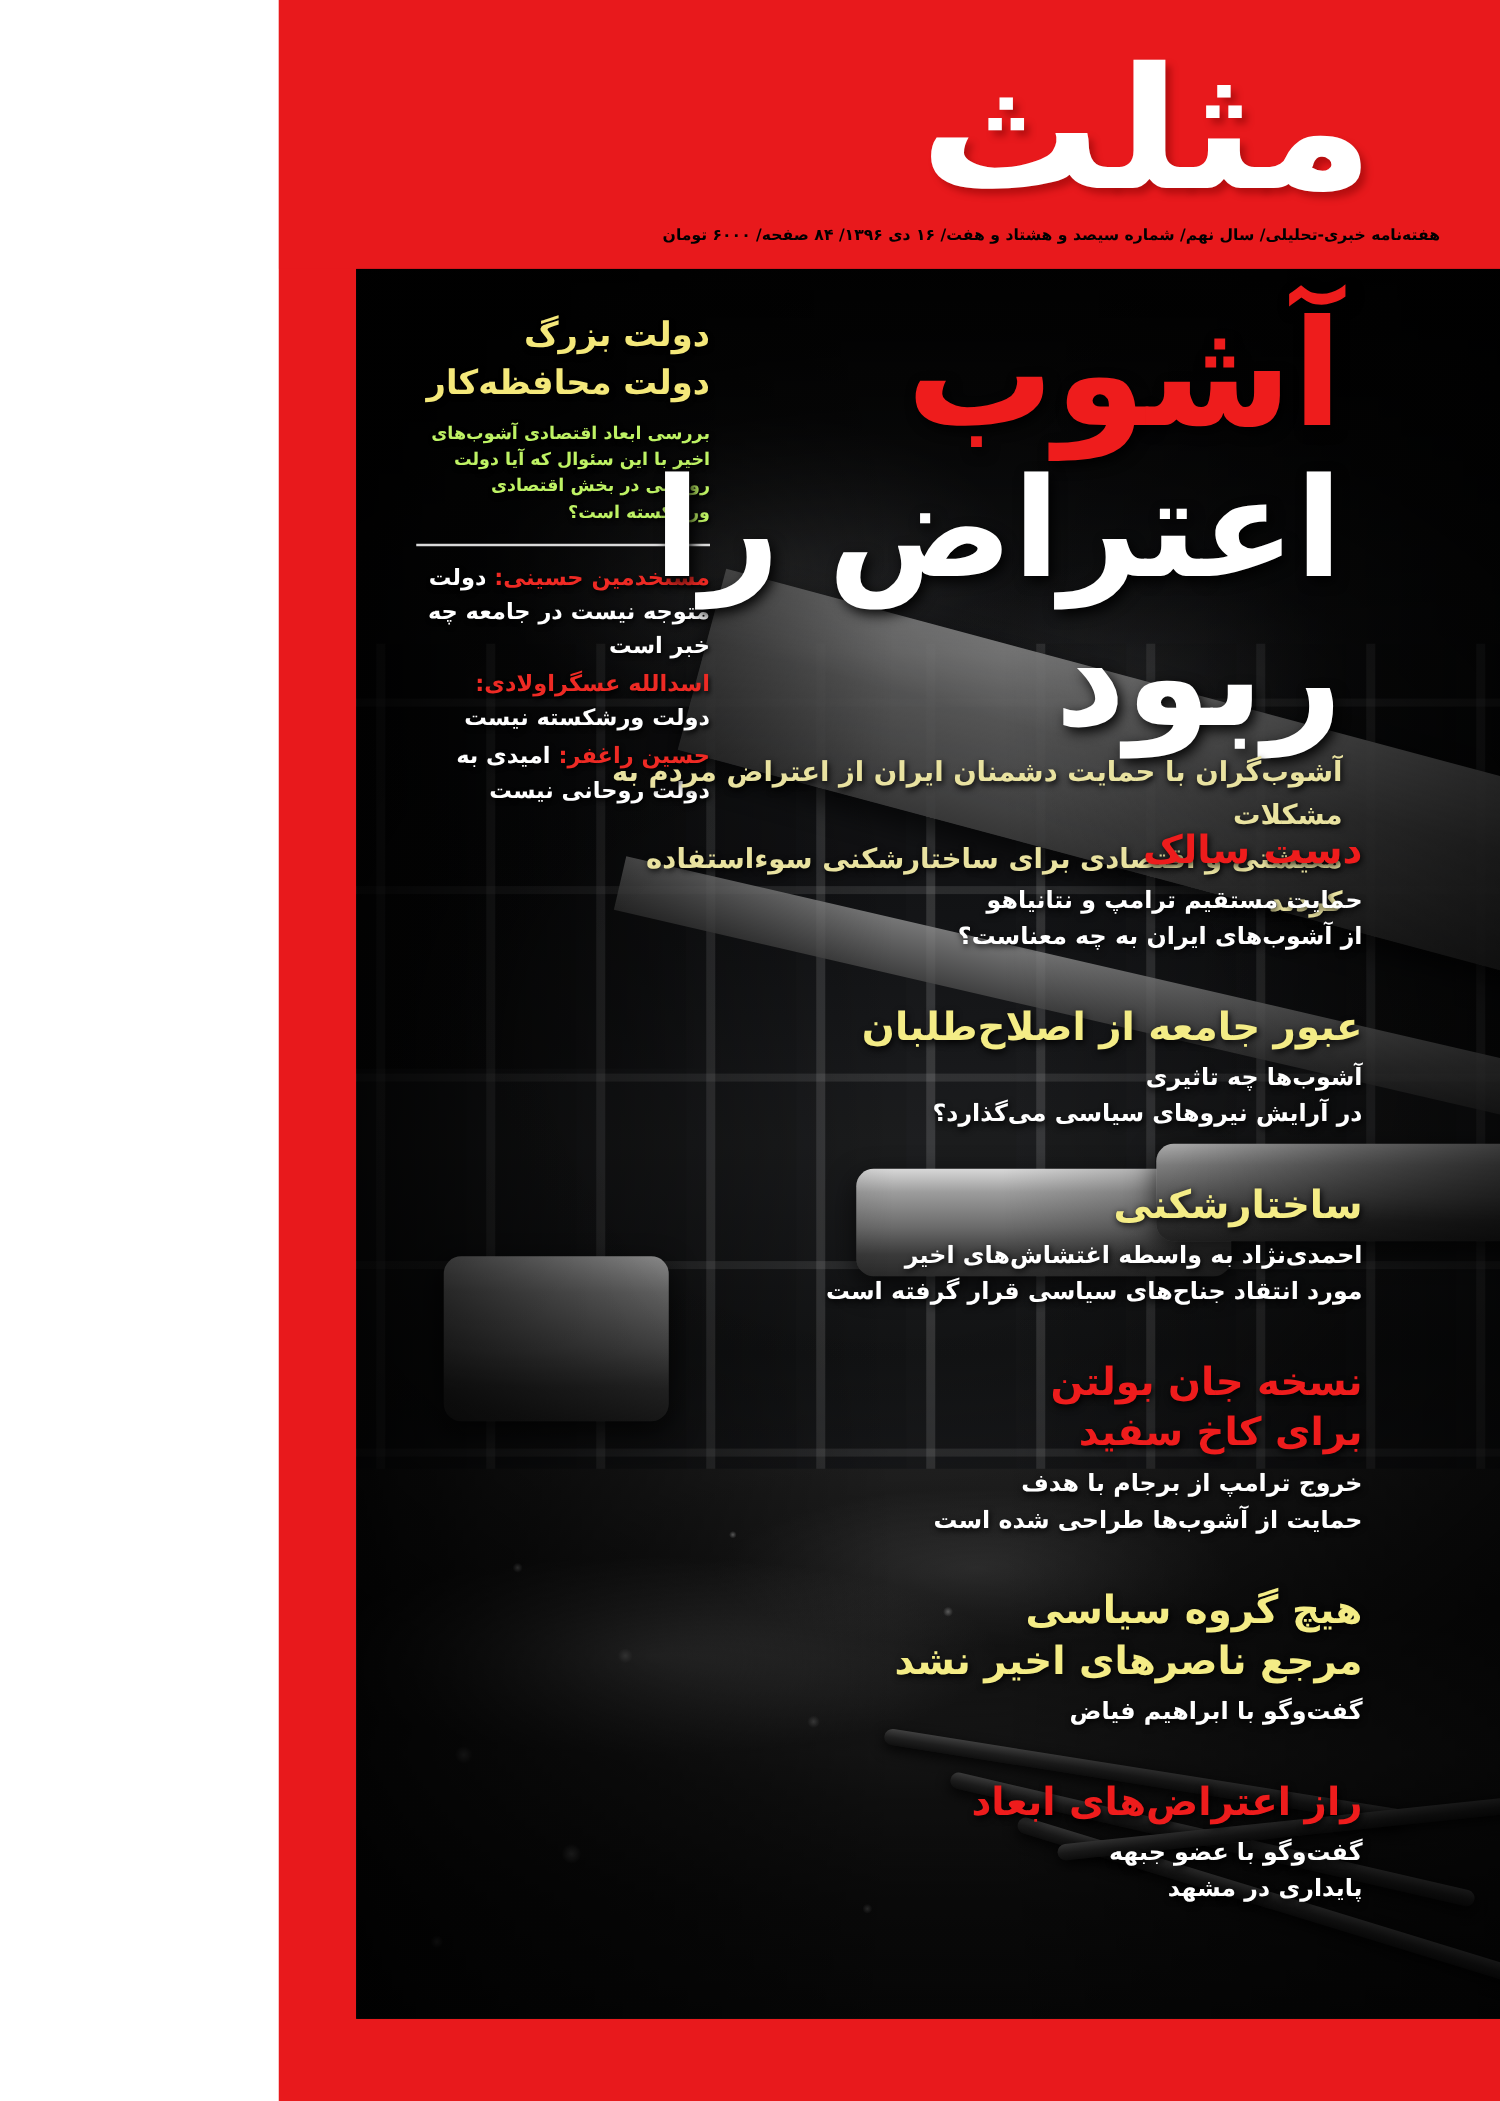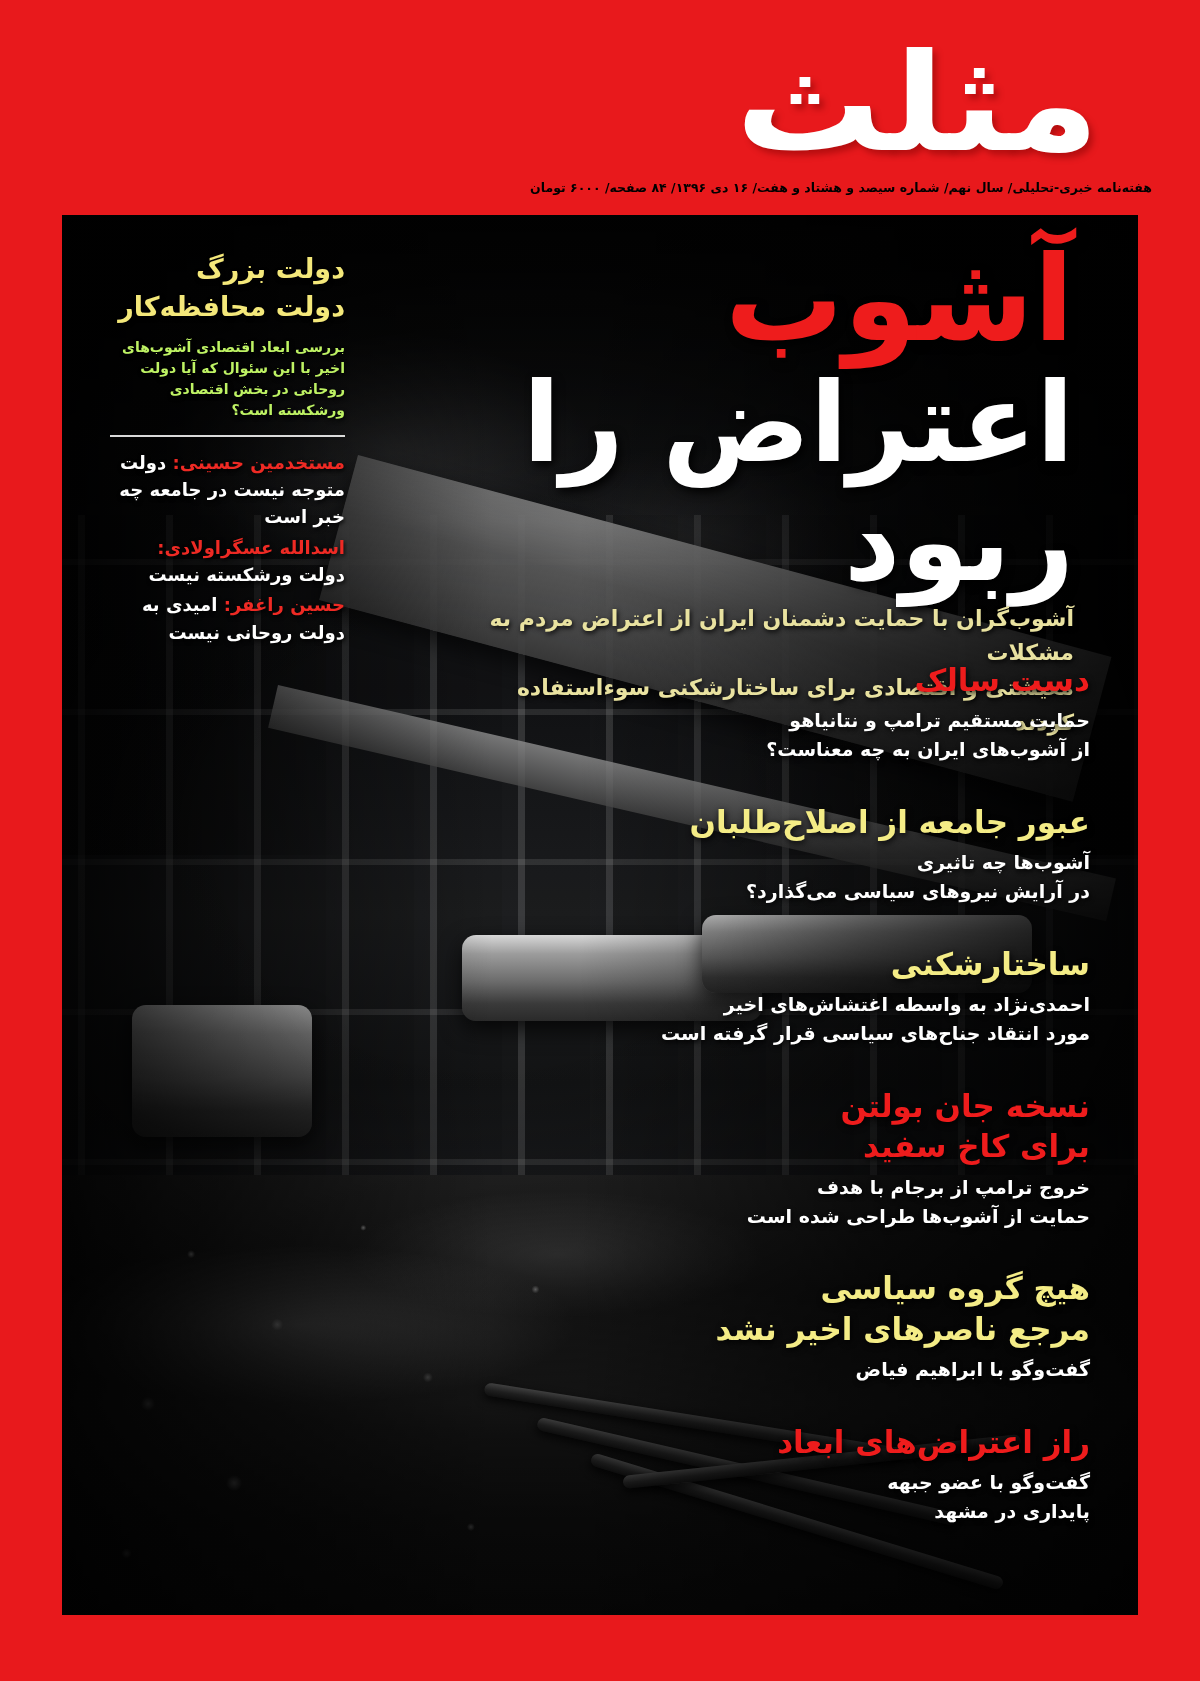--- a/index.html
+++ b/index.html
@@ -7,21 +7,21 @@
   html, body {
     width: 1200px;
     height: 1681px;
     background: #ffffff;
     font-family: "DejaVu Sans", "Liberation Sans", sans-serif;
     overflow: hidden;
   }
 
   #cover {
     position: relative;
-    width: 1200px;
+    width: 977px;
     height: 1681px;
     background: #e8191c;
     overflow: hidden;
   }
 
   
   #top-band {
     position: absolute;
     left: 0; top: 0;
     width: 1200px;

